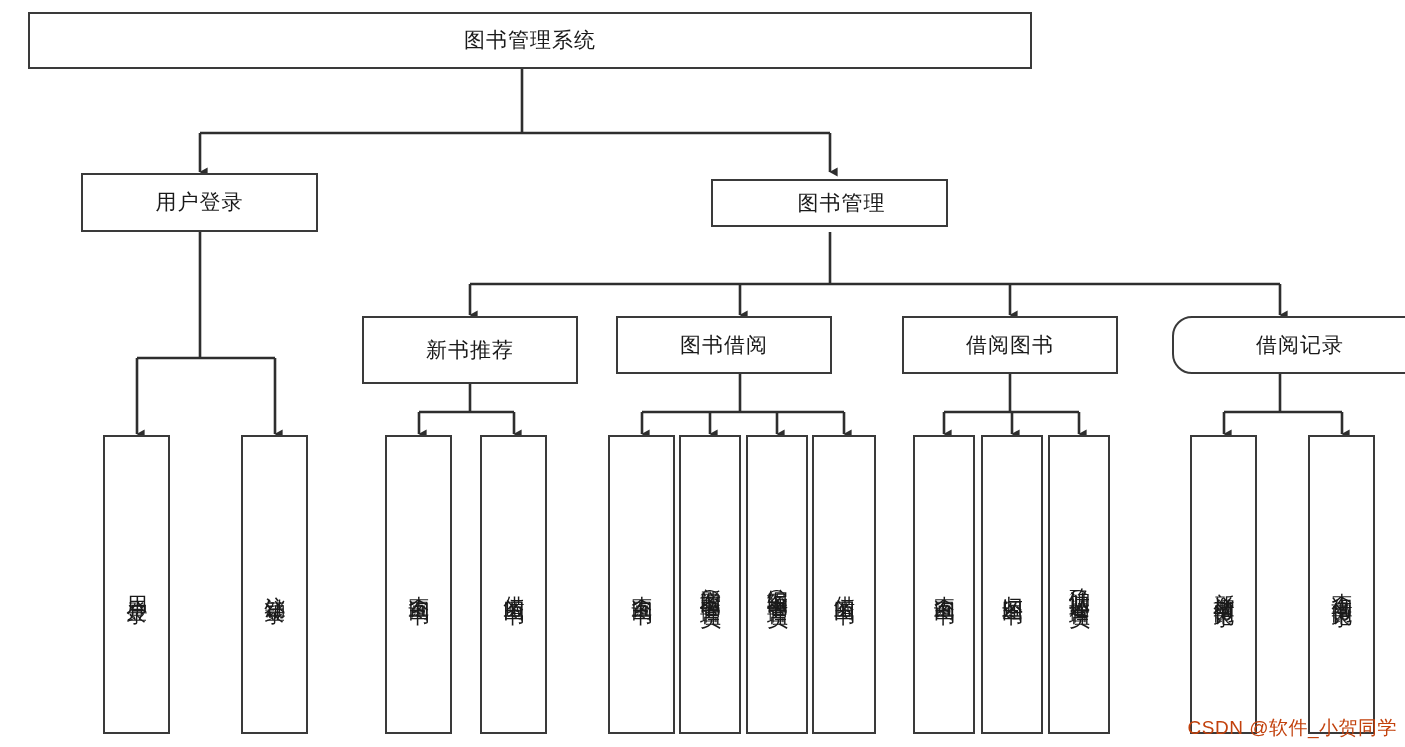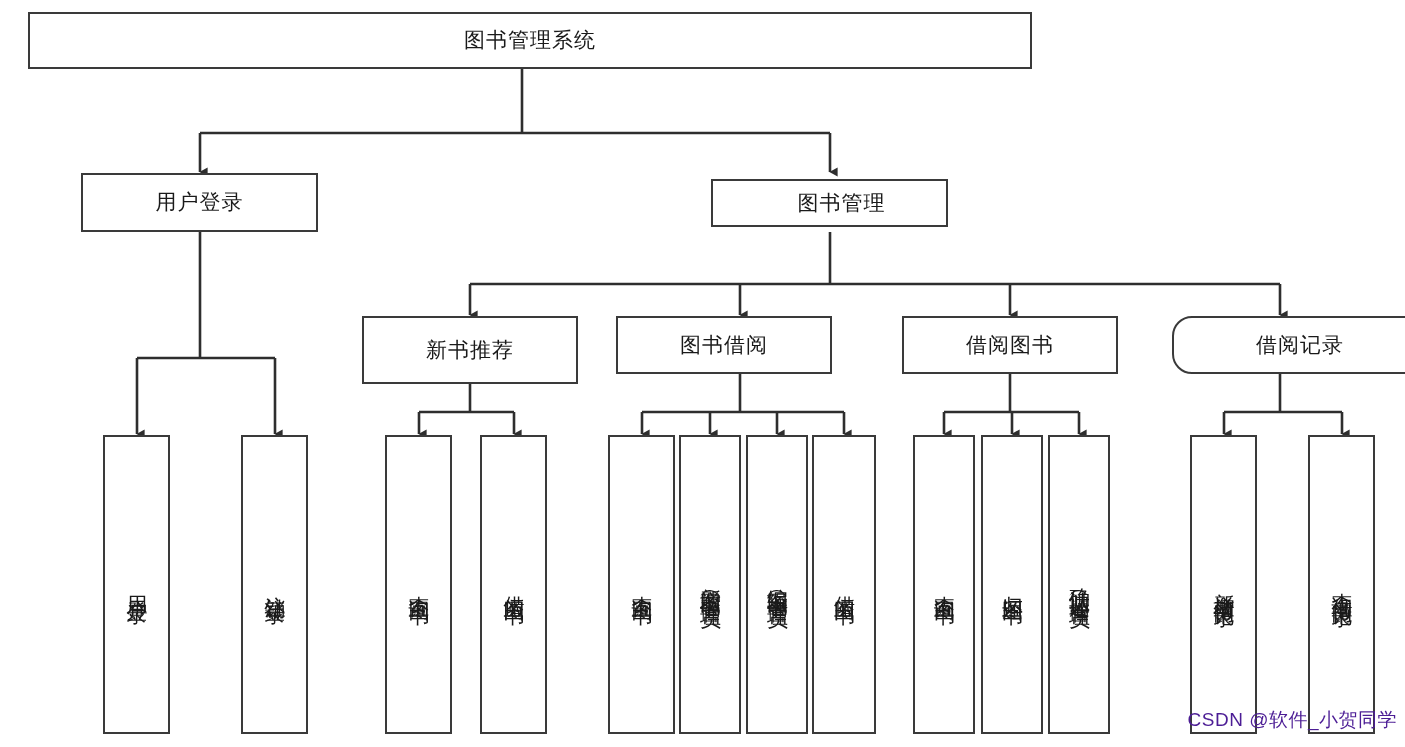--- a/index.html
+++ b/index.html
@@ -49,23 +49,23 @@
     text-orientation: upright;
     letter-spacing: 3px;
     white-space: nowrap;
   }
   .node .htext {
     white-space: nowrap;
   }
   .watermark {
     position: absolute;
     right: 8px;
-    bottom: 14px;
+    bottom: 6px;
     font-size: 19px;
-    color: #4c1d95;
+    color: #c2410c;
     letter-spacing: 0.5px;
     white-space: nowrap;
   }
 </style>
 </head>
 <body>
 
 <div id="canvas">
 
   <svg id="wires" viewBox="0 0 1405 747">

